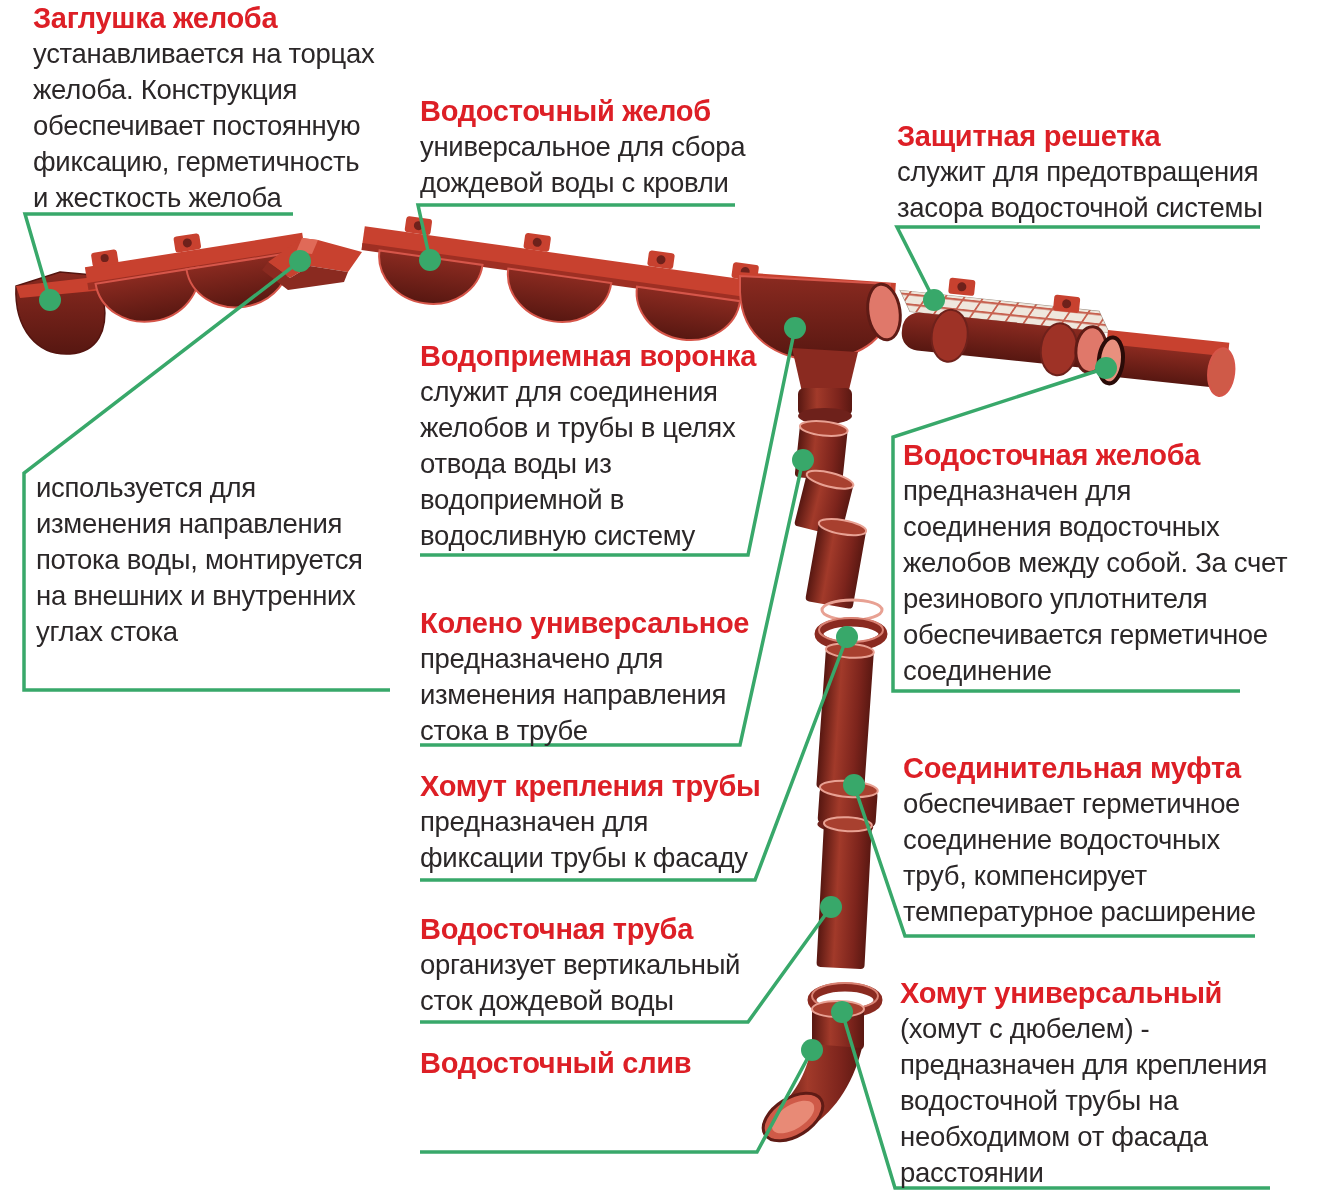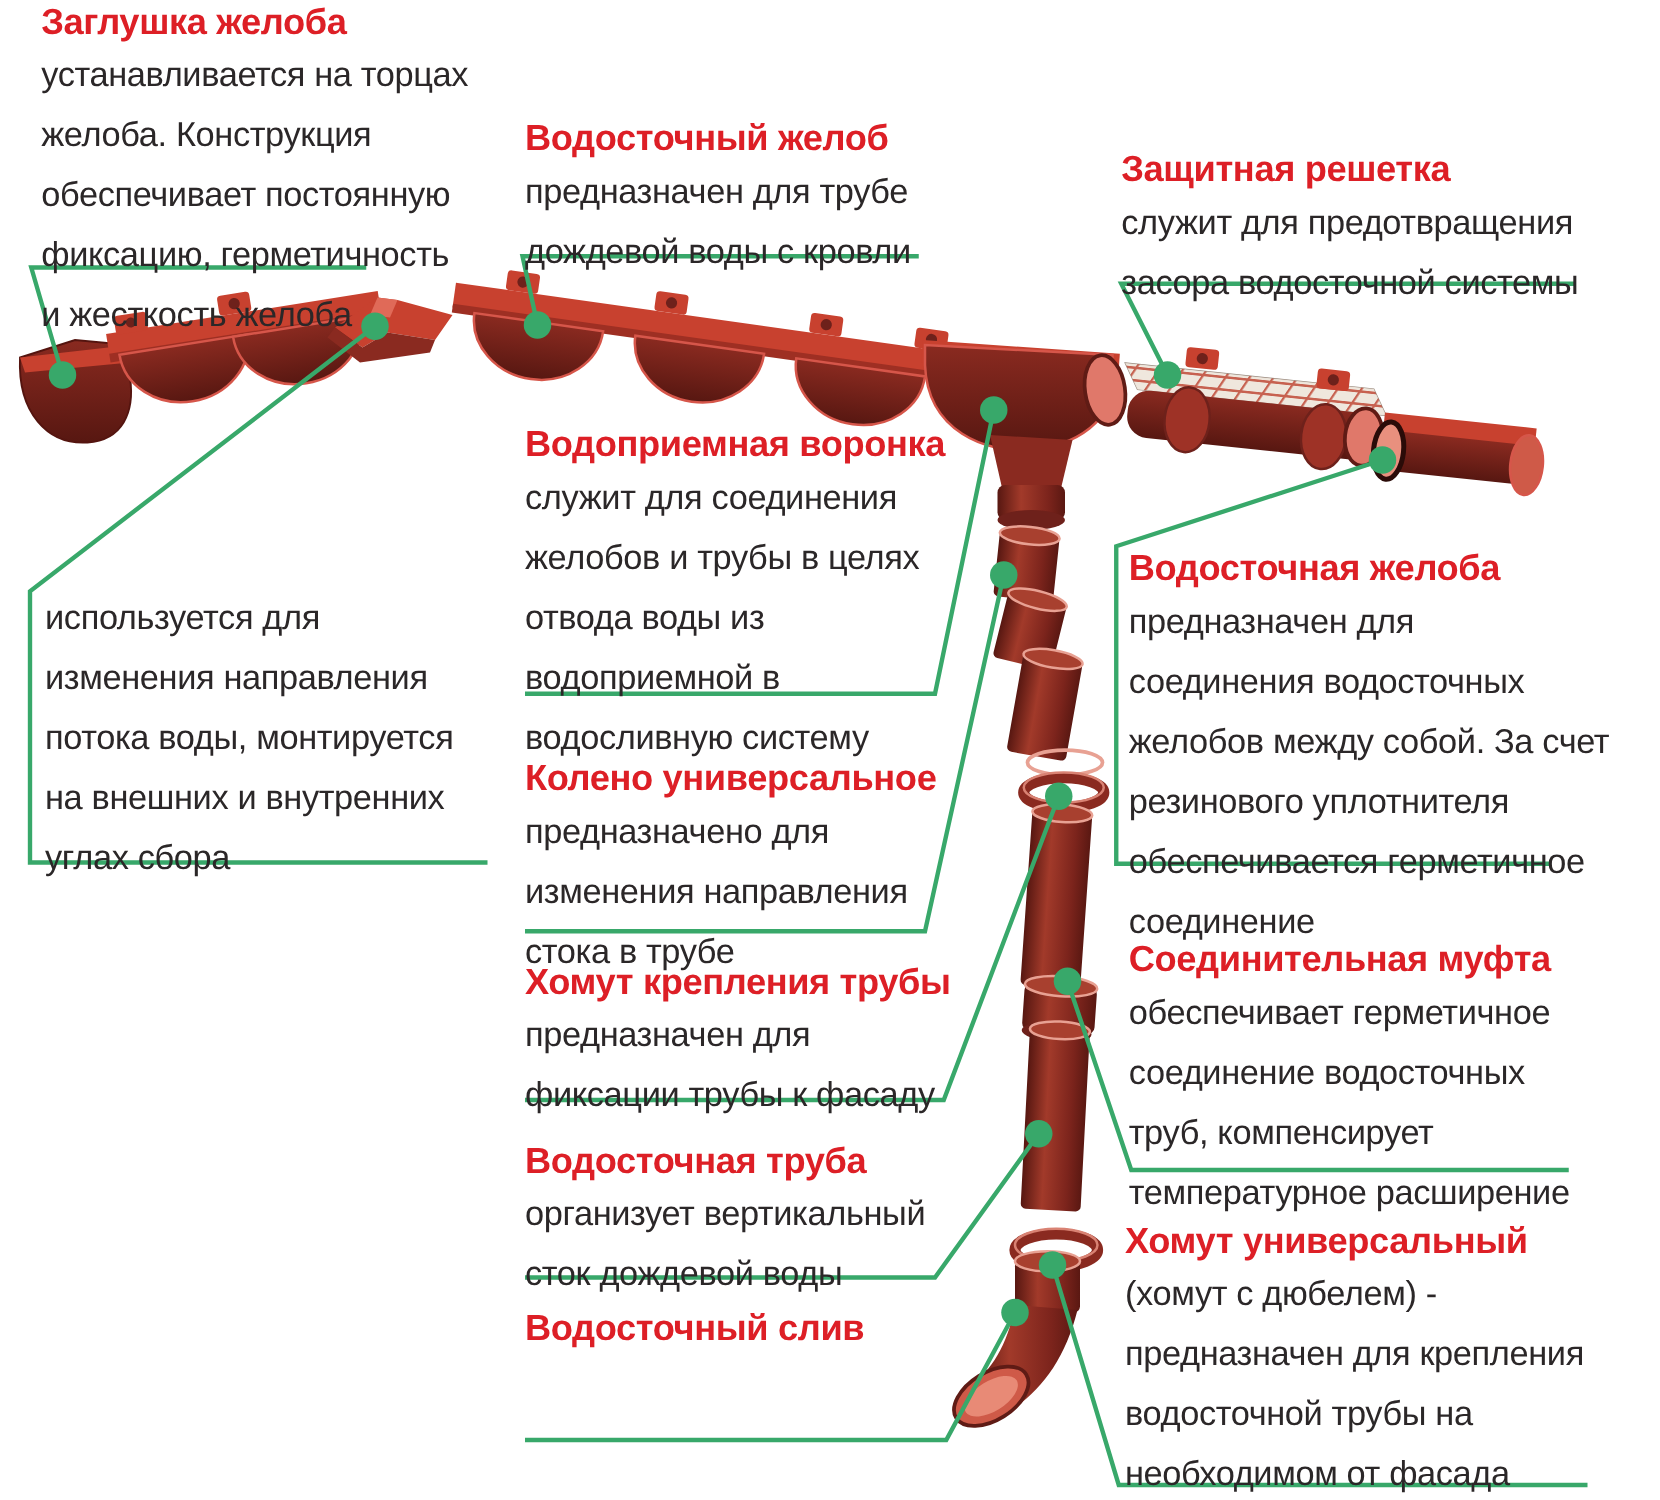--- a/index.html
+++ b/index.html
@@ -6,21 +6,21 @@
   .stage{
     position:relative;width:1328px;height:1200px;background:#ffffff;overflow:hidden;
     font-family:"Liberation Sans","DejaVu Sans",sans-serif;
   }
   .art{position:absolute;left:0;top:0;z-index:1;}
   .label{position:absolute;z-index:3;}
   .label-title{
     font-weight:bold;font-size:29px;line-height:36px;color:#dd1f26;letter-spacing:-0.3px;
   }
   .label-desc{
-    font-size:27.5px;line-height:48px;color:#2b2728;white-space:pre-line;letter-spacing:-0.3px;
+    font-size:27.5px;line-height:36px;color:#2b2728;white-space:pre-line;letter-spacing:-0.3px;
   }
 </style>
 </head>
 <body>
 
 <div class="stage">
 
   <svg class="art" width="1328" height="1200" viewBox="0 0 1328 1200">
     <defs>
       <linearGradient id="gPipe" x1="0" y1="0" x2="1" y2="0">
@@ -191,21 +191,21 @@
     <div class="label-title">Заглушка желоба</div>
     <div class="label-desc">устанавливается на торцах
 желоба. Конструкция
 обеспечивает постоянную
 фиксацию, герметичность
 и жесткость желоба</div>
   </div>
 
   <div class="label" style="left:420px;top:93px;width:350px">
     <div class="label-title">Водосточный желоб</div>
-    <div class="label-desc">предназначен для трубе
+    <div class="label-desc">универсальное для сбора
 дождевой воды с кровли</div>
   </div>
 
   <div class="label" style="left:897px;top:118px;width:410px">
     <div class="label-title">Защитная решетка</div>
     <div class="label-desc">служит для предотвращения
 засора водосточной системы</div>
   </div>
 
   <div class="label" style="left:420px;top:338px;width:370px">
@@ -215,21 +215,21 @@
 отвода воды из
 водоприемной в
 водосливную систему</div>
   </div>
 
   <div class="label" style="left:36px;top:470px;width:370px">
     <div class="label-desc">используется для
 изменения направления
 потока воды, монтируется
 на внешних и внутренних
-углах сбора</div>
+углах стока</div>
   </div>
 
   <div class="label" style="left:903px;top:437px;width:390px">
     <div class="label-title">Водосточная желоба</div>
     <div class="label-desc">предназначен для
 соединения водосточных
 желобов между собой. За счет
 резинового уплотнителя
 обеспечивается герметичное
 соединение</div>

